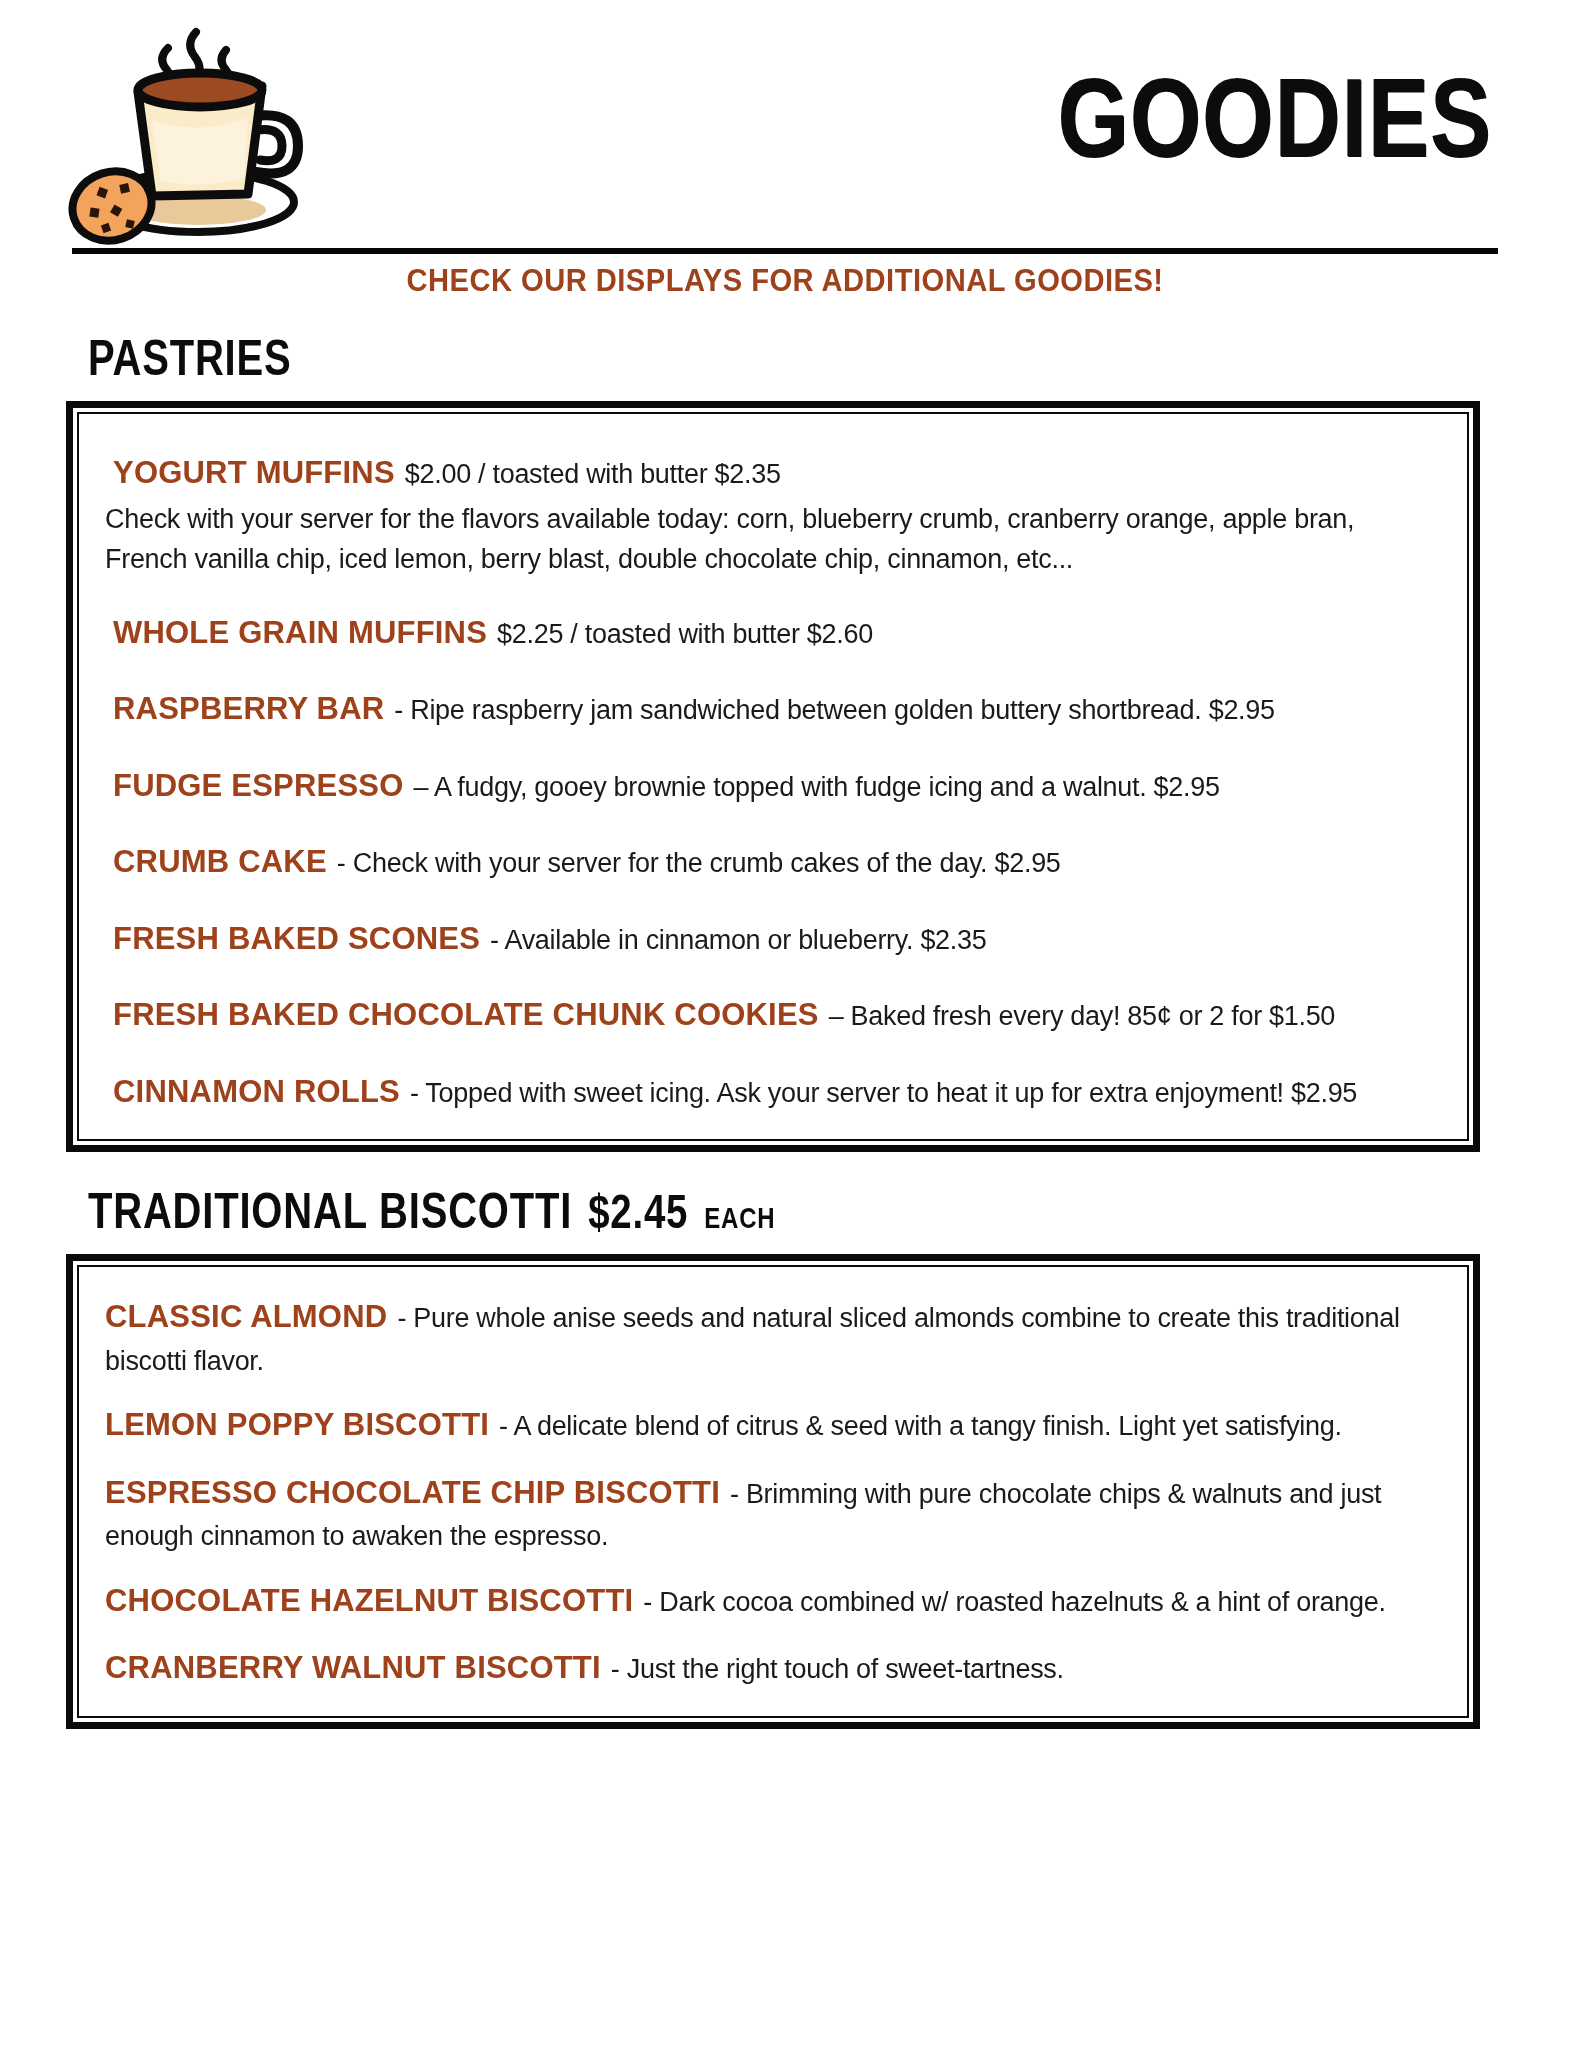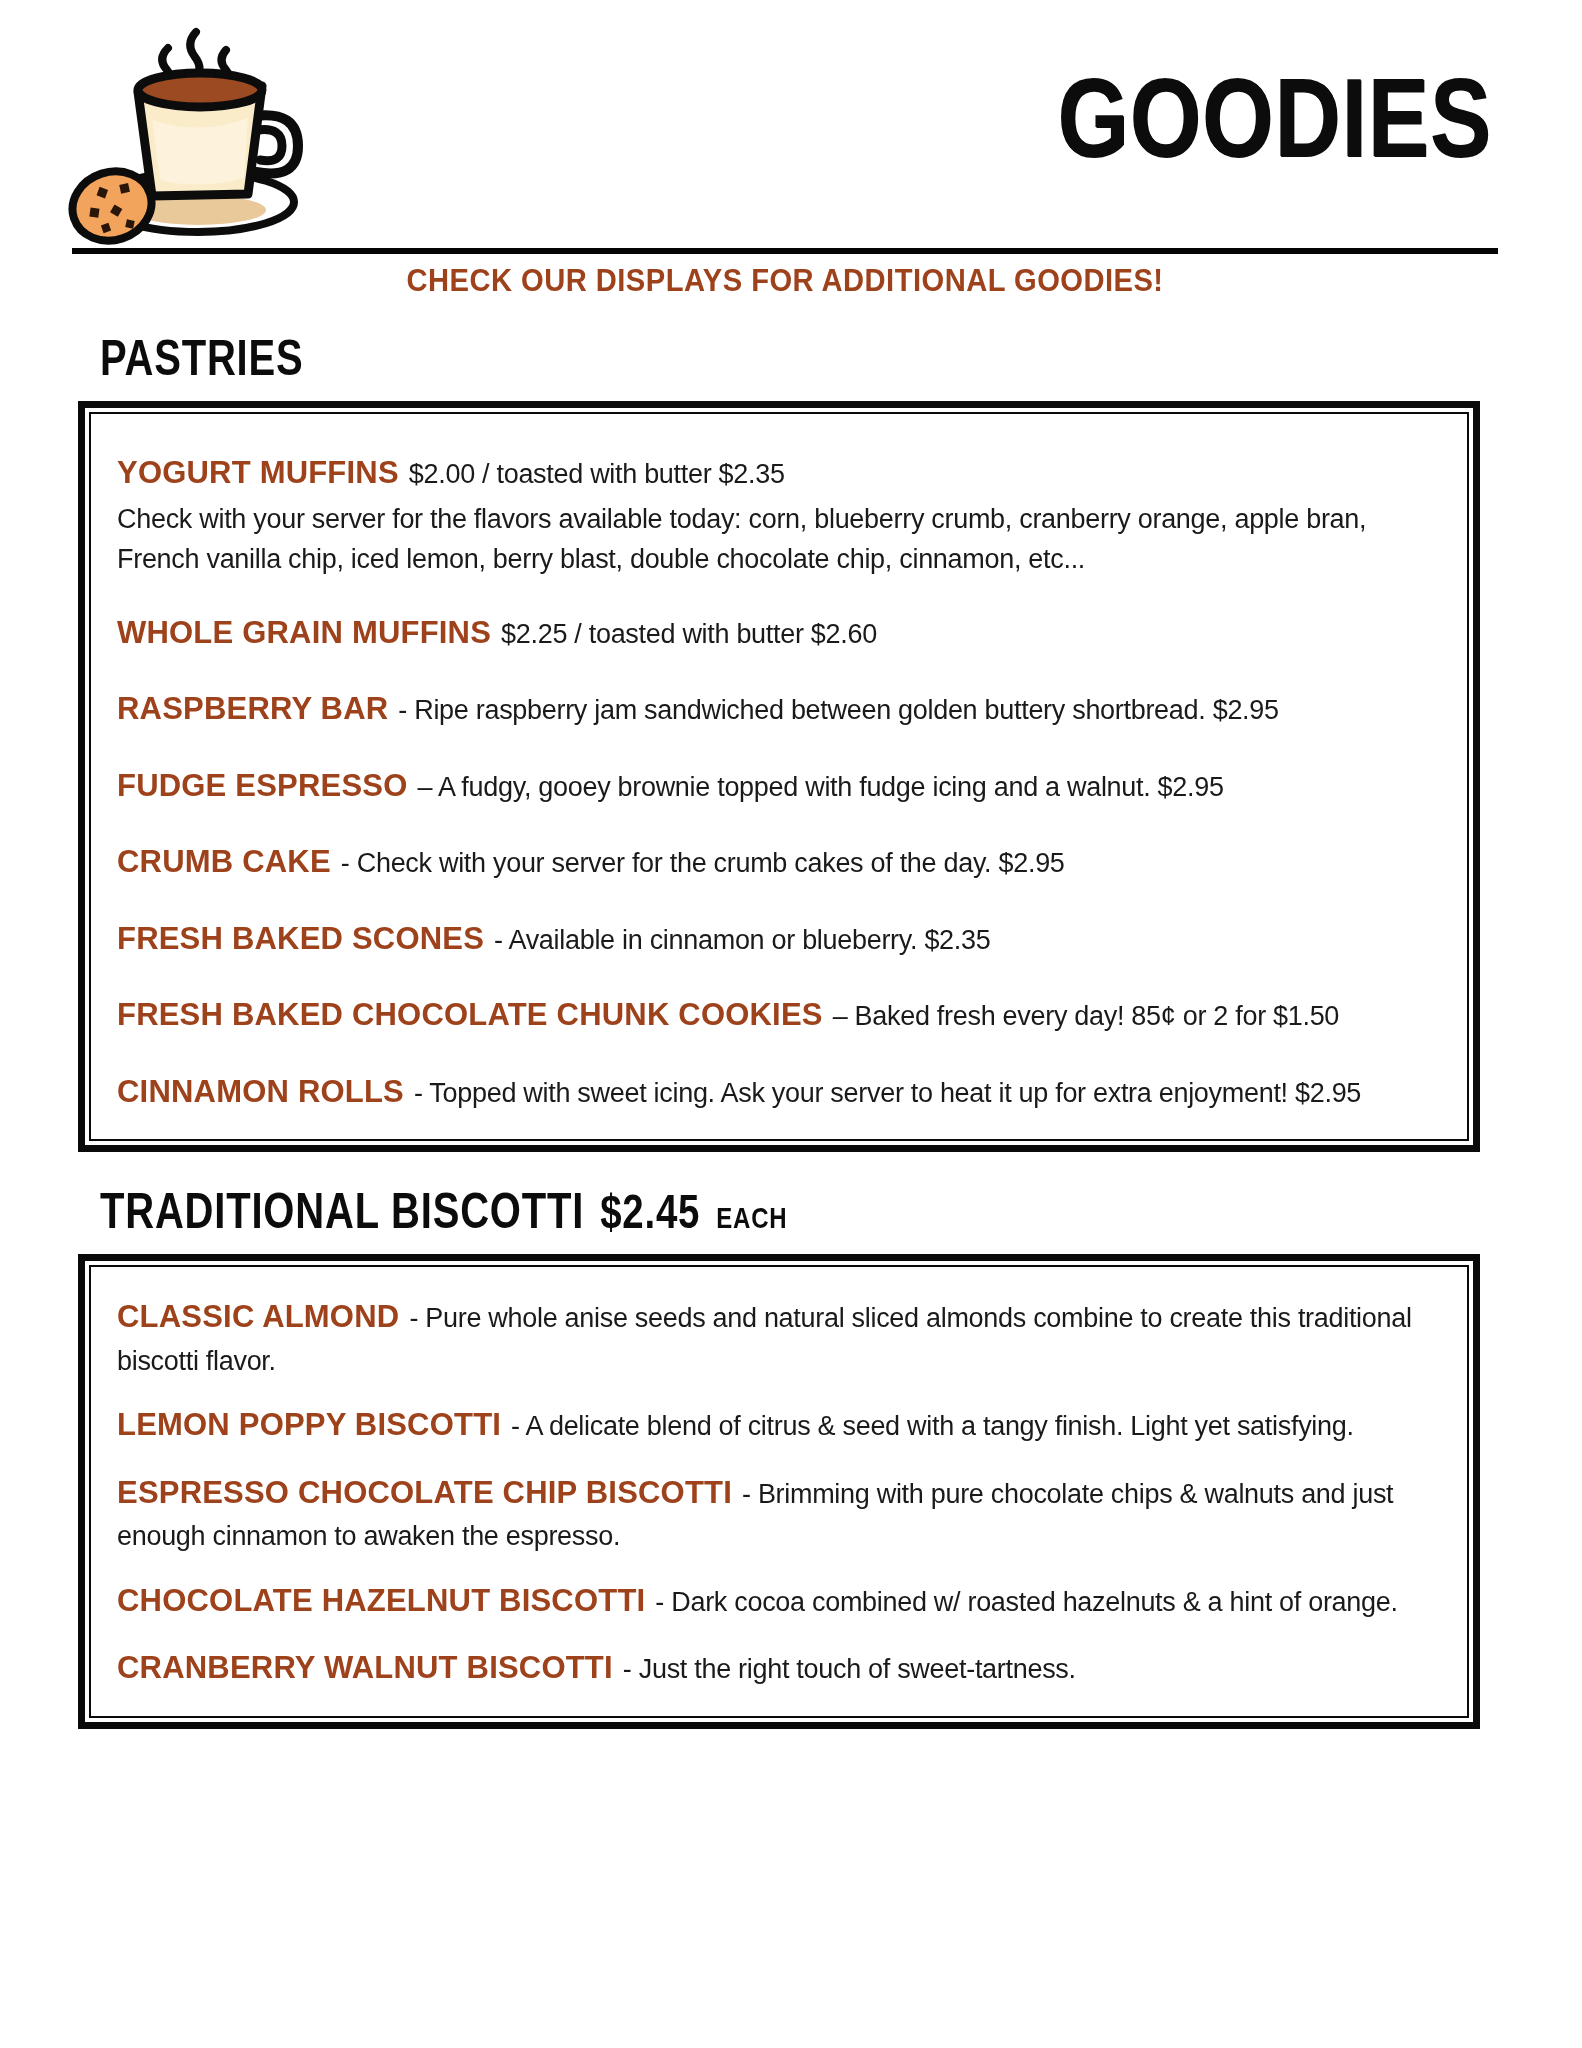--- a/index.html
+++ b/index.html
@@ -49,37 +49,37 @@
     margin:0 102px 0 66px;
     border:7px solid #0a0a0a;
     padding:4px;
     background:#fff;
   }
   .menu-box-inner {
     border:2px solid #0a0a0a;
     padding:6px 26px 24px;
   }
   .item {
-    margin:30px 0 0;
+    margin:30px 8px 0;
     font-size:27px; line-height:1.5;
     letter-spacing:-0.3px; color:#1a1a1a;
   }
   .section-1 .item { margin:21px 0 0; }
   .item-name {
     color:var(--accent,#9E421C);
     font-weight:800; font-size:31px;
     letter-spacing:0.2px;
     padding-right:10px;
   }
   .item-desc {
     margin:2px 0 3px;
     font-size:27px; line-height:1.5;
     letter-spacing:-0.3px; color:#1a1a1a;
   }
-  .section { margin-top:6px;padding-left:12px; }
+  .section { margin-top:6px; }
   .section-1 { margin-top:28px; }
 </style>
 </head>
 <body>
 
 <div class="page">
 
   <div class="header">
     <svg class="logo" viewBox="0 0 250 235" aria-hidden="true">
 

